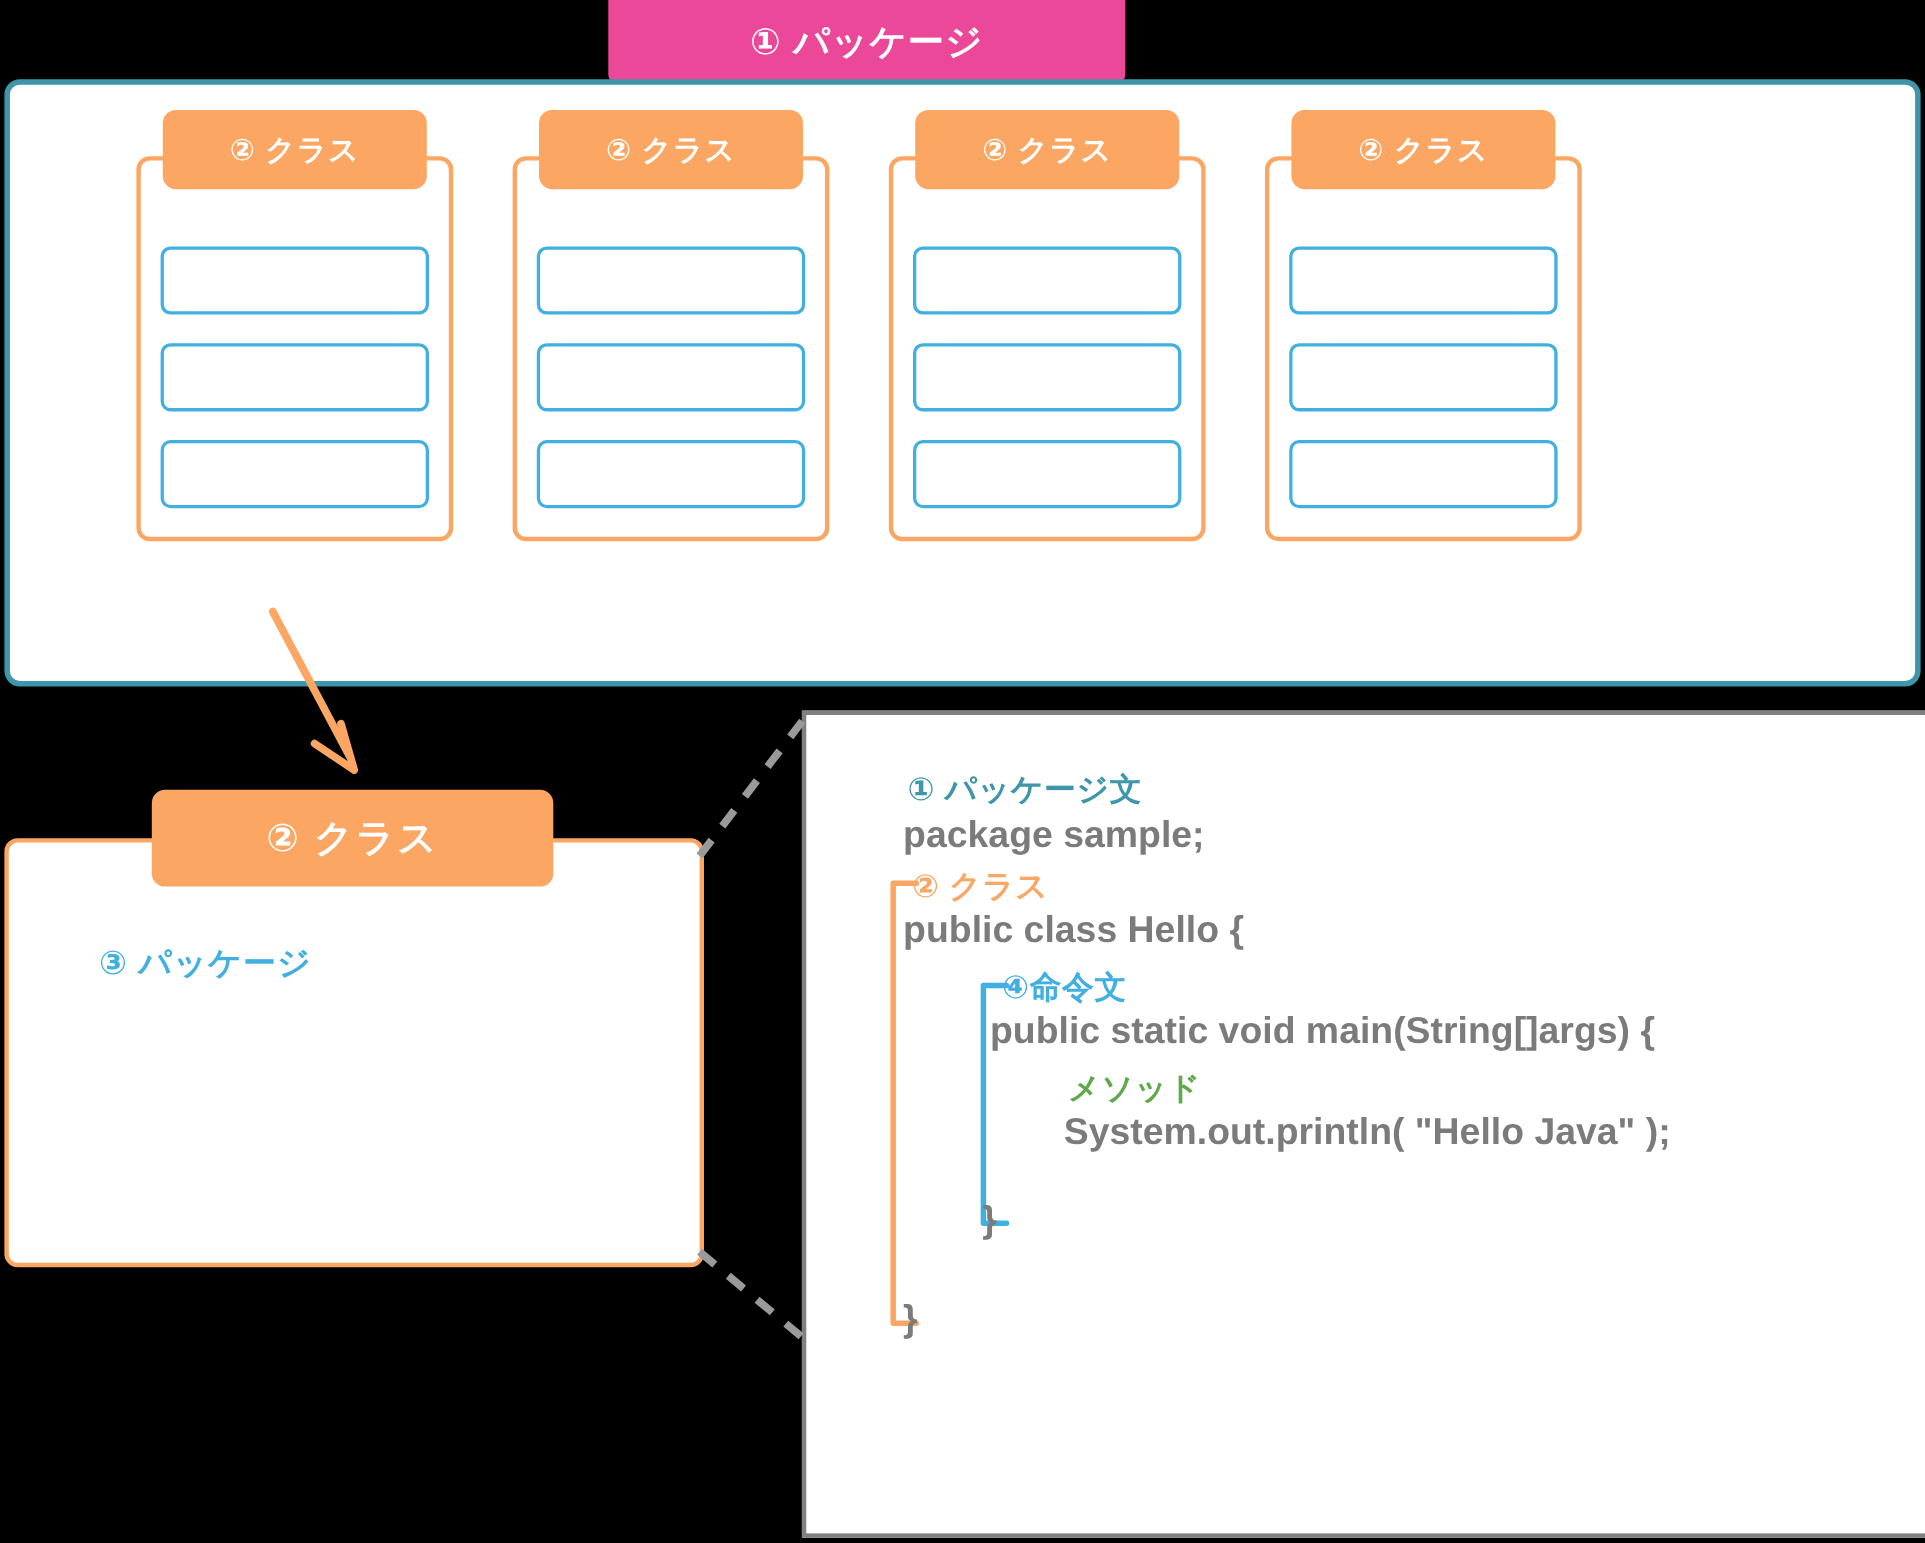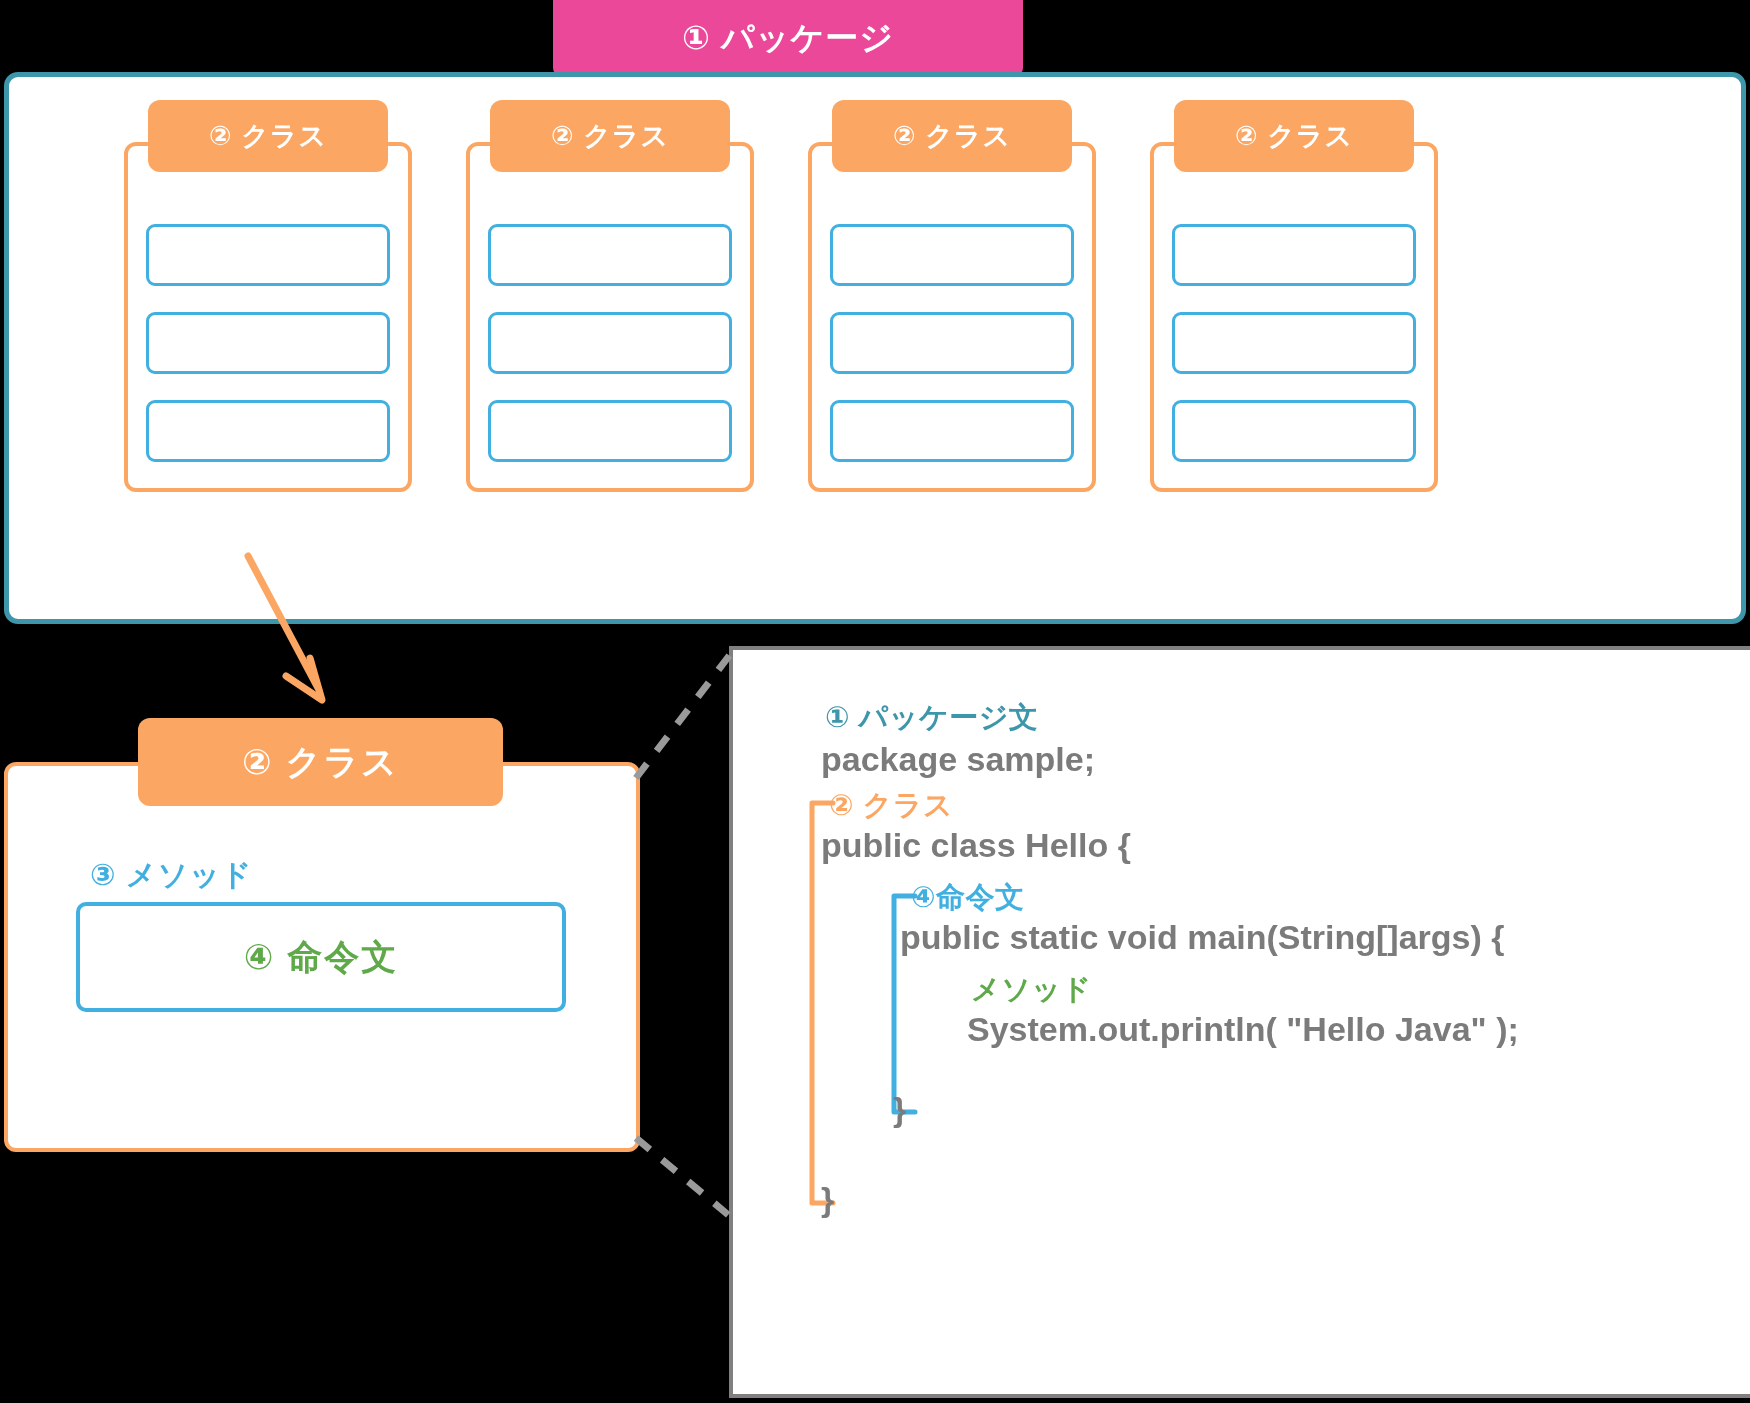--- a/index.html
+++ b/index.html
@@ -194,24 +194,21 @@
 
   <svg class="arrow-svg" width="160" height="170" viewBox="0 0 160 170">
     <path d="M8,8 L78,140" stroke="#fba763" stroke-width="7" fill="none" stroke-linecap="round"></path>
     <path d="M46,128 L82,152 L70,110" stroke="#fba763" stroke-width="7" fill="none" stroke-linecap="round" stroke-linejoin="round"></path>
   </svg>
 
   <div class="detail-box"></div>
   <div class="detail-tab">
     <span>② クラス</span>
   </div>
-  <div class="method-label">③ メソッド</div>
-  <div class="stmt-box">
-    <span>④ 命令文</span>
-  </div>
+  <div class="method-label">③ パッケージ</div>
 
   <svg class="dash-svg" width="160" height="600" viewBox="0 0 160 600">
     <line x1="36" y1="158" x2="132" y2="32" stroke="#9a9a9a" stroke-width="7" stroke-dasharray="18 16" stroke-linecap="butt"></line>
     <line x1="36" y1="518" x2="132" y2="598" stroke="#9a9a9a" stroke-width="7" stroke-dasharray="18 16" stroke-linecap="butt"></line>
   </svg>
 
   <div class="code-panel">
     <div class="code-inner">
 
       <svg class="bracket-svg" width="1005" height="744" viewBox="0 0 1005 744">

